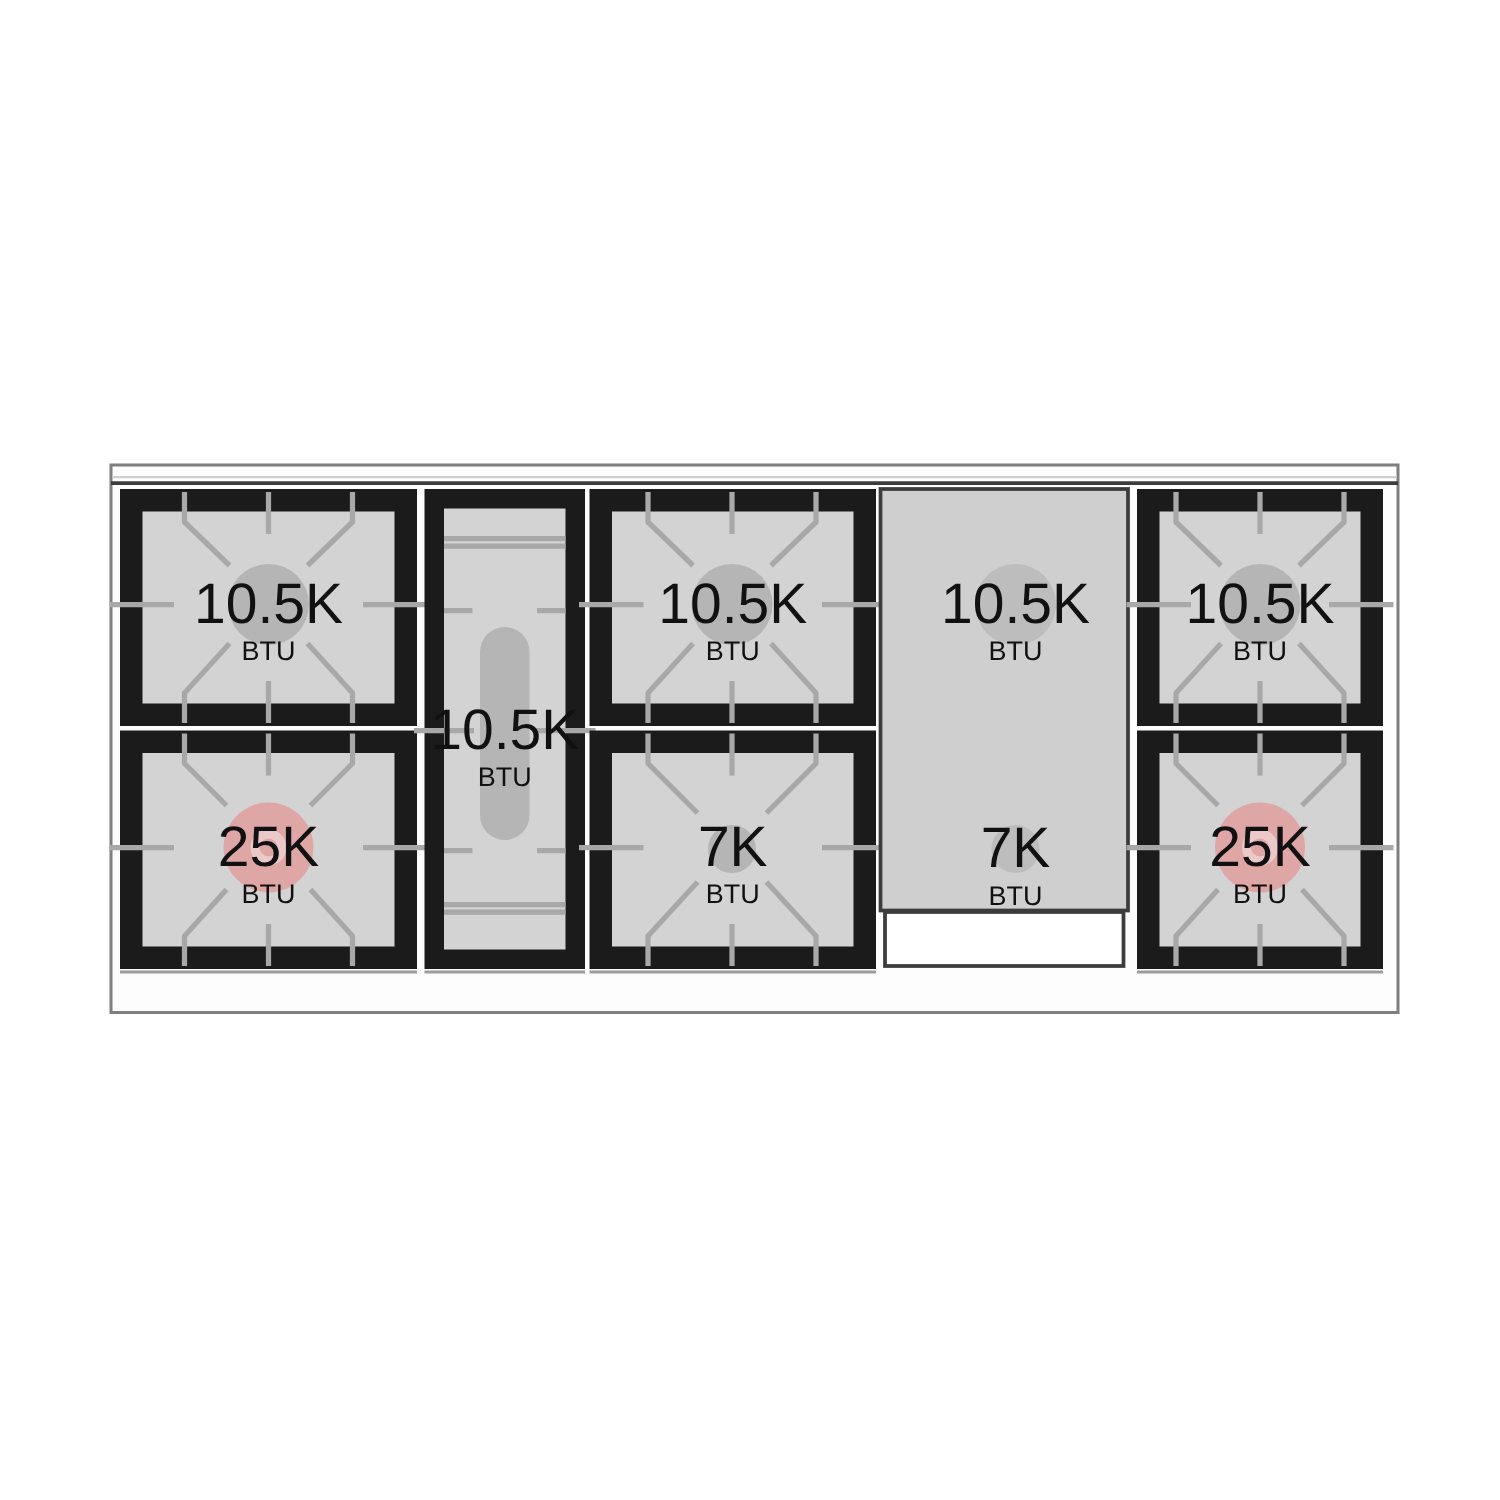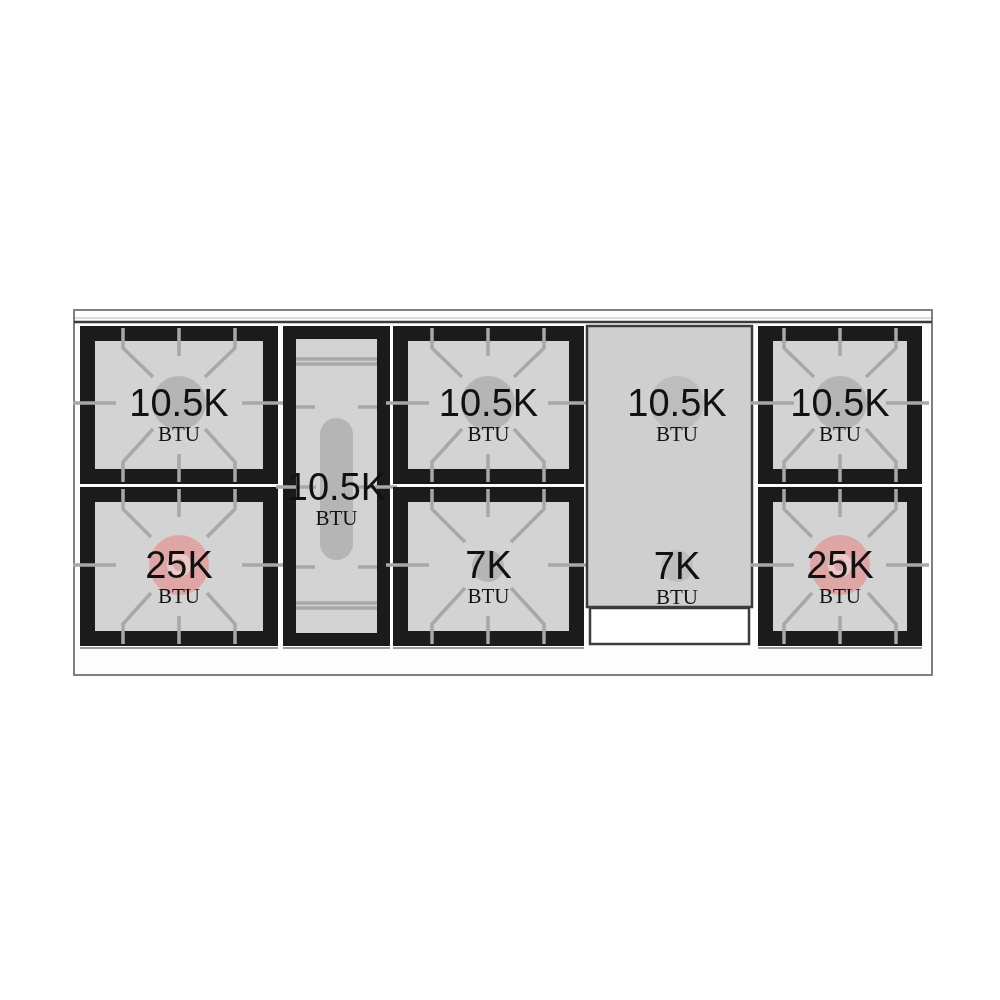--- a/index.html
+++ b/index.html
@@ -40,21 +40,21 @@
     position: absolute;
     display: flex;
     flex-direction: column;
     align-items: center;
     text-align: center;
     color: var(--c-text);
     white-space: nowrap;
     pointer-events: none;
   }
   .burner-value { font-size: 38px; line-height: 38px; letter-spacing: 0px; }
-  .burner-unit  { font-size: 21px; line-height: 21px; margin-top: 2px; font-family: Liberation Serif, serif; }
+  .burner-unit  { font-size: 18px; line-height: 21px; margin-top: 2px; }
 </style>
 </head>
 <body>
 
 <div class="page">
 
   <svg class="cooktop" width="1000" height="1000" viewBox="0 0 1000 1000">
 
     <g>
       <rect class="surface" x="74" y="310" width="858" height="365"></rect>

